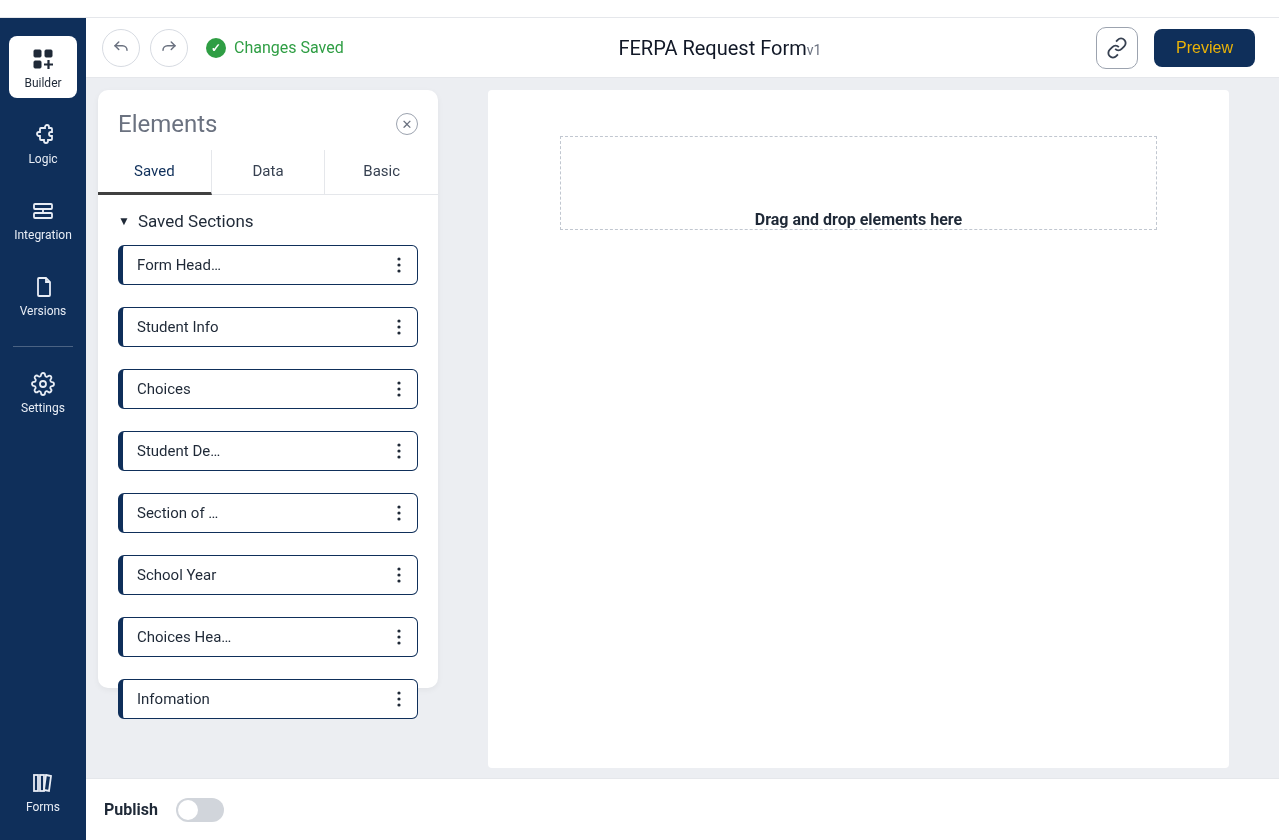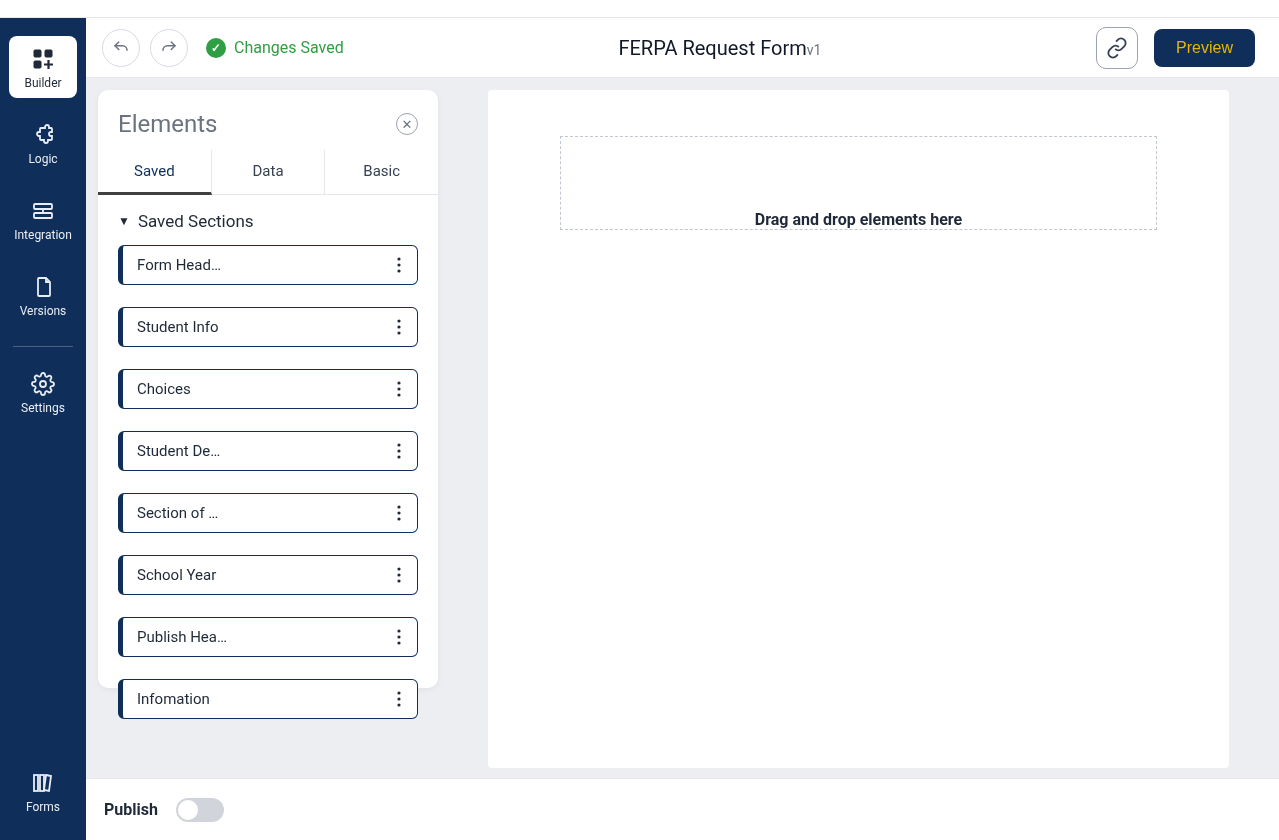--- a/index.html
+++ b/index.html
@@ -434,21 +434,21 @@
         <span class="card-label">School Year</span>
         <span class="dots-btn">
             <svg viewBox="0 0 4 16">
               <circle cx="2" cy="2" r="1.6" fill="#1f2937"></circle>
               <circle cx="2" cy="8" r="1.6" fill="#1f2937"></circle>
               <circle cx="2" cy="14" r="1.6" fill="#1f2937"></circle>
             </svg>
           </span>
       </div>
       <div class="card">
-        <span class="card-label">Publish Hea…</span>
+        <span class="card-label">Choices Hea…</span>
         <span class="dots-btn">
             <svg viewBox="0 0 4 16">
               <circle cx="2" cy="2" r="1.6" fill="#1f2937"></circle>
               <circle cx="2" cy="8" r="1.6" fill="#1f2937"></circle>
               <circle cx="2" cy="14" r="1.6" fill="#1f2937"></circle>
             </svg>
           </span>
       </div>
       <div class="card">
         <span class="card-label">Infomation</span>

